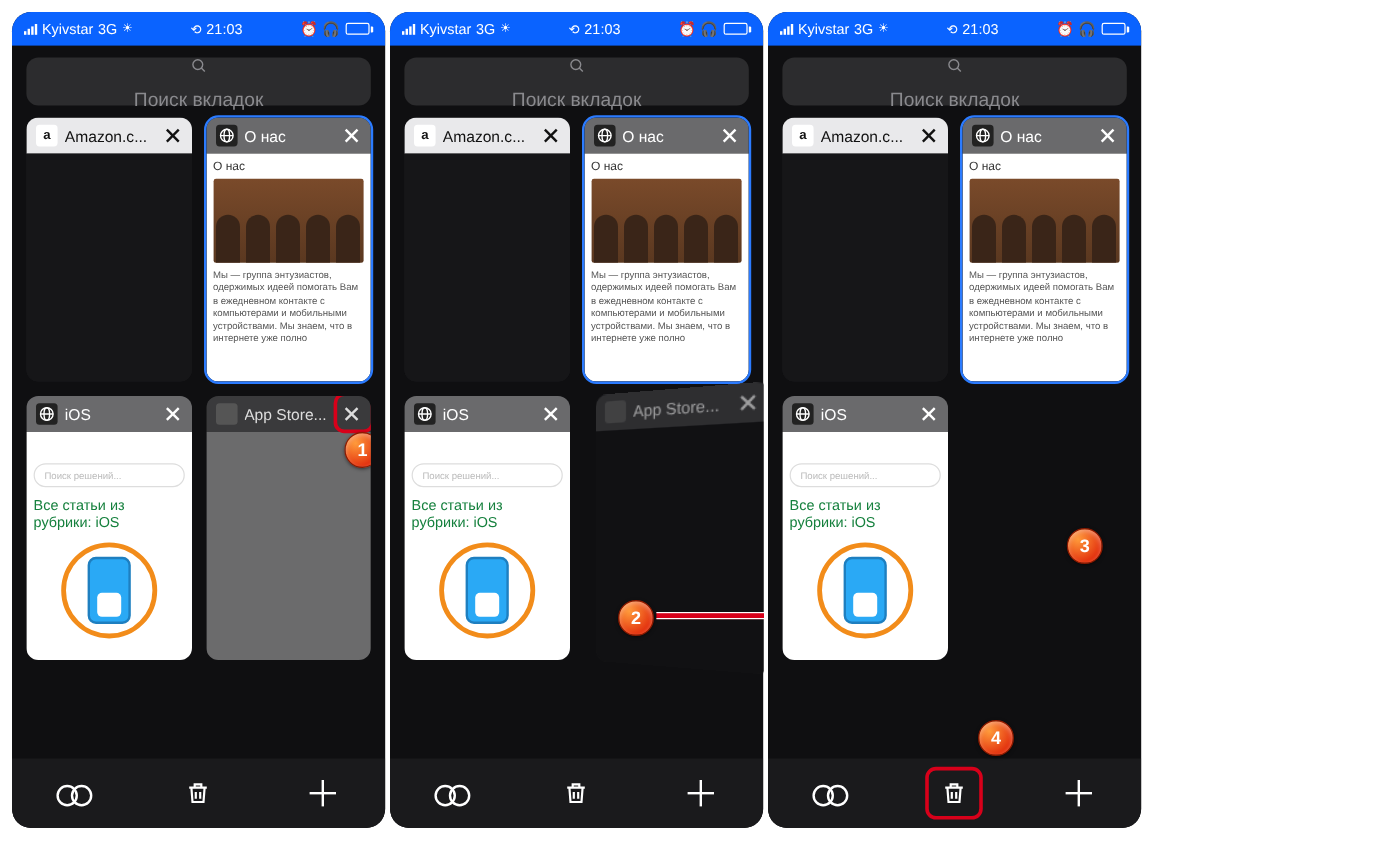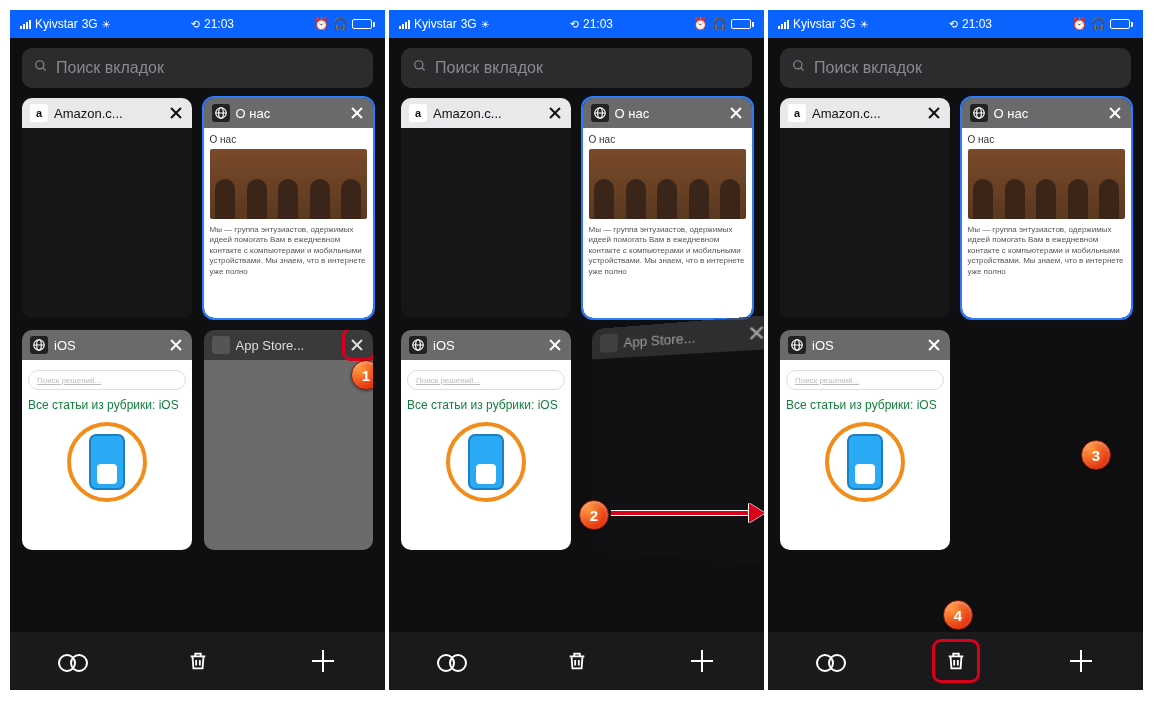--- a/index.html
+++ b/index.html
@@ -1,31 +1,31 @@
 <!DOCTYPE html>
 <html><head>
 <meta charset="utf-8">
 <style>
   * { box-sizing: border-box; margin: 0; padding: 0; }
   body { background: #fff; font-family: -apple-system, Helvetica, Arial, sans-serif; }
   .stage { display: flex; gap: 4px; padding: 10px; background: #fff; }
-  .phone { width: 375px; height: 680px; background: #0f0f11; border-radius: 0; overflow: hidden; position: relative; }
+  .phone { width: 311px; height: 680px; background: #0f0f11; border-radius: 16px; overflow: hidden; position: relative; }
   .statusbar { height: 28px; background: #0a63ff; color: #fff; display: flex; align-items: center; justify-content: space-between; padding: 0 10px; font-size: 12px; font-weight: 500; }
   .sb-left, .sb-center, .sb-right { display: flex; align-items: center; gap: 4px; }
   .sb-left .bars { display: inline-flex; gap: 1px; align-items: flex-end; }
   .sb-left .bars i { width: 2px; background: #fff; display: inline-block; }
   .sb-left .bars i:nth-child(1){height:3px}.sb-left .bars i:nth-child(2){height:5px}.sb-left .bars i:nth-child(3){height:7px}.sb-left .bars i:nth-child(4){height:9px}
   .sun { font-size: 10px; }
   .link-icon { font-size: 11px; }
   .battery { display: inline-flex; align-items: center; }
   .battery .body { width: 20px; height: 10px; border: 1px solid #fff; border-radius: 2px; padding: 1px; }
   .battery .fill { width: 60%; height: 100%; background: #fff; }
   .battery .tip { width: 2px; height: 5px; background: #fff; margin-left: 1px; border-radius: 0 1px 1px 0; }
 
-  .searchbar { margin: 10px 12px; background: #2c2c2e; border-radius: 10px; height: 40px; display: flex; align-items: center; padding: 0 12px; color: #8a8a8e; font-size: 16px; gap: 8px; }
+  .searchbar { margin: 10px 12px; background: #2c2c2e; border-radius: 10px; height: 40px; display: flex; align-items: center; padding: 0 12px; color: #8a8a8e; font-size: 16px; gap: 8px; flex-direction: column; }
 
   .tabs-grid { display: grid; grid-template-columns: 1fr 1fr; gap: 12px; padding: 0 12px; }
   .tab-card { background: #1c1c1e; border-radius: 10px; overflow: hidden; height: 220px; position: relative; }
   .tab-card.active { outline: 2px solid #2b7bff; }
   .tab-header { height: 30px; display: flex; align-items: center; padding: 0 8px; gap: 6px; color: #fff; font-size: 13px; background: #2a2a2c; }
   .tab-header.light { background: #e9e9eb; color: #111; }
   .tab-header.mid { background: #6a6a6c; color: #fff; }
   .tab-header.dark { background: #3a3a3c; color: #ddd; }
   .tab-header .favicon { width: 18px; height: 18px; border-radius: 3px; background: #222; display: flex; align-items: center; justify-content: center; font-size: 11px; color: #fff; }
   .tab-header .favicon.amazon { background: #fff; color: #111; font-weight: bold; }
@@ -37,21 +37,21 @@
   .tab-body { background: #fff; height: calc(100% - 30px); padding: 6px; font-size: 9px; color: #333; overflow: hidden; }
   .tab-body.dark { background: #161618; }
   .tab-body.fade { background: #fff; opacity: 0.35; filter: blur(0.3px); }
   .tab-body.slidefade { background: #1c1c1e; }
   .onas-title { font-size: 10px; margin-bottom: 4px; }
   .onas-img { width: 100%; height: 70px; border-radius: 2px; background: linear-gradient(180deg,#7a4a2a 0%, #5a3820 100%); position: relative; overflow: hidden; }
   .onas-img .people { position: absolute; bottom: 0; width: 100%; display: flex; justify-content: space-around; }
   .onas-img .people i { width: 20px; height: 40px; background: #3a2518; border-radius: 10px 10px 0 0; }
   .onas-text { font-size: 8px; color: #555; margin-top: 6px; line-height: 1.3; }
 
-  .ios-searchpill { margin: 4px 0 8px; border: 1px solid #ddd; border-radius: 14px; height: 20px; display: flex; align-items: center; padding: 0 8px; font-size: 8px; color: #bbb; text-decoration: underline; }
+  .ios-searchpill { margin: 20px 0 8px; border: 1px solid #ddd; border-radius: 14px; height: 20px; display: flex; align-items: center; padding: 0 8px; font-size: 8px; color: #bbb; }
   .ios-heading { font-size: 12px; color: #15803d; margin-bottom: 10px; }
   .ios-badge { width: 80px; height: 80px; border-radius: 50%; border: 4px solid #f28c1a; background: #fff; margin: 6px auto 0; display: flex; align-items: center; justify-content: center; }
   .ios-badge .phone-ic { width: 36px; height: 56px; border-radius: 7px; background: #2aa9f5; border: 2px solid #1e7fc0; position: relative; }
   .ios-badge .phone-ic::after { content: ''; position: absolute; width: 20px; height: 20px; background: #fff; border-radius: 4px; bottom: 4px; left: 50%; transform: translate(-50%,0); }
 
   .bottombar { position: absolute; bottom: 0; left: 0; right: 0; height: 58px; background: #1a1a1c; display: flex; align-items: center; justify-content: space-around; color: #fff; }
   .bottombar .btn { width: 60px; height: 40px; display: flex; align-items: center; justify-content: center; }
   .mask-icon { width: 30px; height: 14px; position: relative; }
   .mask-icon::before, .mask-icon::after { content: ''; position: absolute; width: 14px; height: 14px; border: 2px solid #fff; border-radius: 50%; top: 0; }
   .mask-icon::before { left: 0; }

